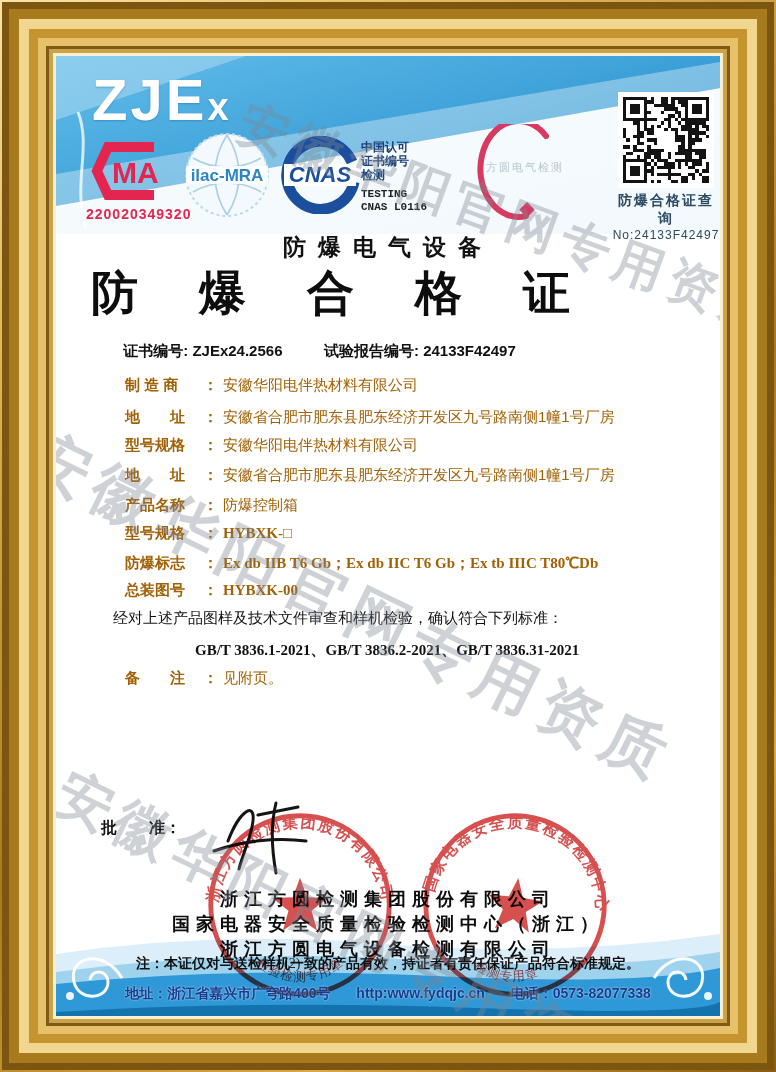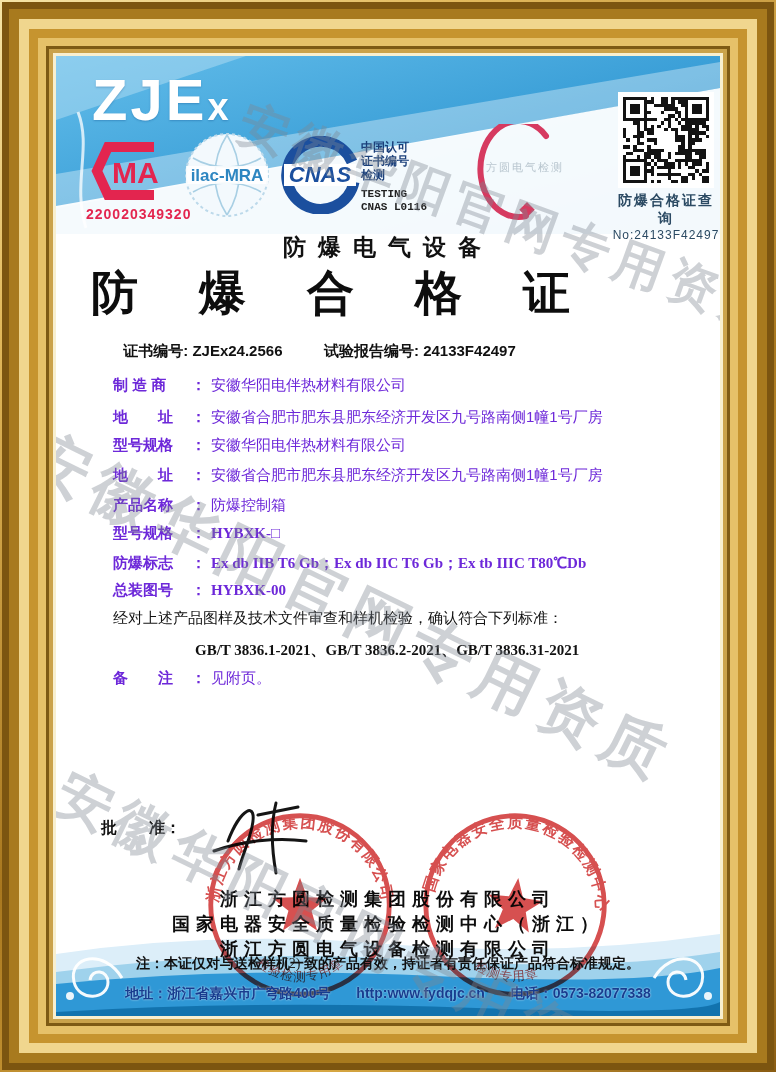--- a/index.html
+++ b/index.html
@@ -38,21 +38,21 @@
   
   .subtitle{position:absolute;left:0;top:176px;width:664px;text-align:center;
             font-size:23px;font-weight:800;letter-spacing:12px;color:#111;z-index:8;}
   .maintitle{position:absolute;left:0;top:206px;width:573px;text-align:center;
              font-size:47px;font-weight:900;letter-spacing:24px;color:#0d0d0d;z-index:8;}
   .certline{position:absolute;left:0;top:286px;width:527px;text-align:center;
             font-size:15px;color:#111;z-index:8;font-family:"Liberation Serif",serif;}
   .certline b{font-family:"Liberation Sans",sans-serif;font-weight:700;}
   
   .rows{position:absolute;left:57px;top:0;width:560px;z-index:8;}
-  .row{position:absolute;left:0;white-space:nowrap;font-size:15px;color:#6d28d9;}
+  .row{position:absolute;left:12px;white-space:nowrap;font-size:15px;color:#a16207;}
   .row .lb{display:inline-block;width:78px;font-weight:700;}
   .row .cl{display:inline-block;width:20px;font-weight:700;}
   .row .vl{font-weight:500;}
   .serif .vl{font-family:"Liberation Serif",serif;font-weight:600;}
   .r0{top:320px}.r1{top:352px}.r2{top:380px}.r3{top:410px}
   .r4{top:440px}.r5{top:468px}.r6{top:498px}.r7{top:525px}
   .stmt{position:absolute;left:57px;top:553px;font-size:15px;color:#111;z-index:8;}
   .stds{position:absolute;left:139px;top:585px;font-size:15px;color:#111;z-index:8;
         font-family:"Liberation Serif",serif;font-weight:600;}
   .remark{top:613px}

